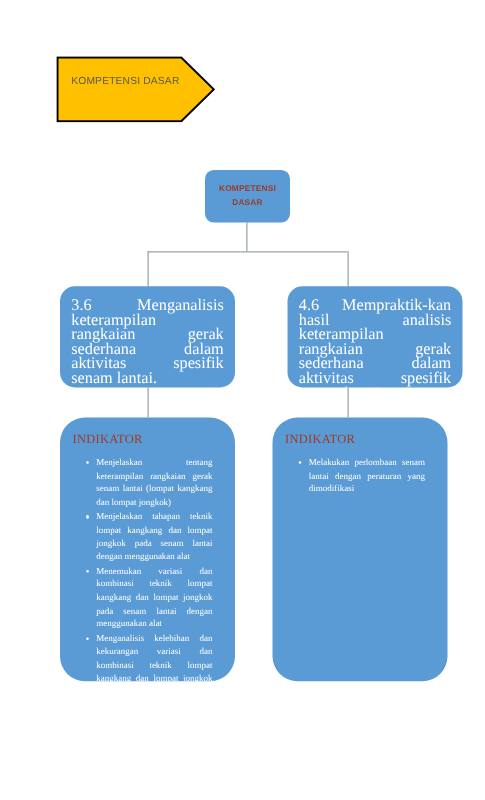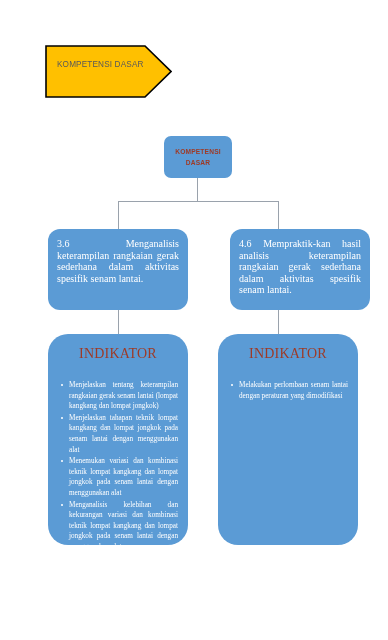--- a/index.html
+++ b/index.html
@@ -89,47 +89,47 @@
     height: 81px;
     border-radius: 12px;
     padding: 9px 9px 0 9px;
   }
   .kd-left  { left: 48px;  width: 140px; }
   .kd-right { left: 218px; width: 140px; margin-left: 12px; }
 
   .kd-body {
     color: #ffffff;
     font-family: "Liberation Serif", serif;
-    font-size: 10px;
+    font-size: 13px;
     line-height: 11.6px;
     text-align: justify;
     text-justify: inter-word;
   }
 
   
   .ind-box {
     top: 334px;
     height: 211px;
     border-radius: 20px;
     padding: 12px 10px 0 10px;
   }
   .ind-left  { left: 48px;  width: 140px; }
   .ind-right { left: 218px; width: 140px; }
 
   .ind-title {
     color: #9e3a26;
     font-family: "Liberation Serif", serif;
-    font-size: 14px;
-    text-align: center;
-    margin-bottom: 18px;
+    font-size: 10px;
+    text-align: left;
+    margin-bottom: 4px;
     letter-spacing: 0.2px;
   }
 
   .ind-list {
-    margin: 0;
+    margin: 8px;
     padding: 0;
     list-style: none;
   }
   .ind-list li {
     position: relative;
     color: #ffffff;
     font-family: "Liberation Serif", serif;
     font-size: 7.2px;
     line-height: 10.6px;
     text-align: justify;

